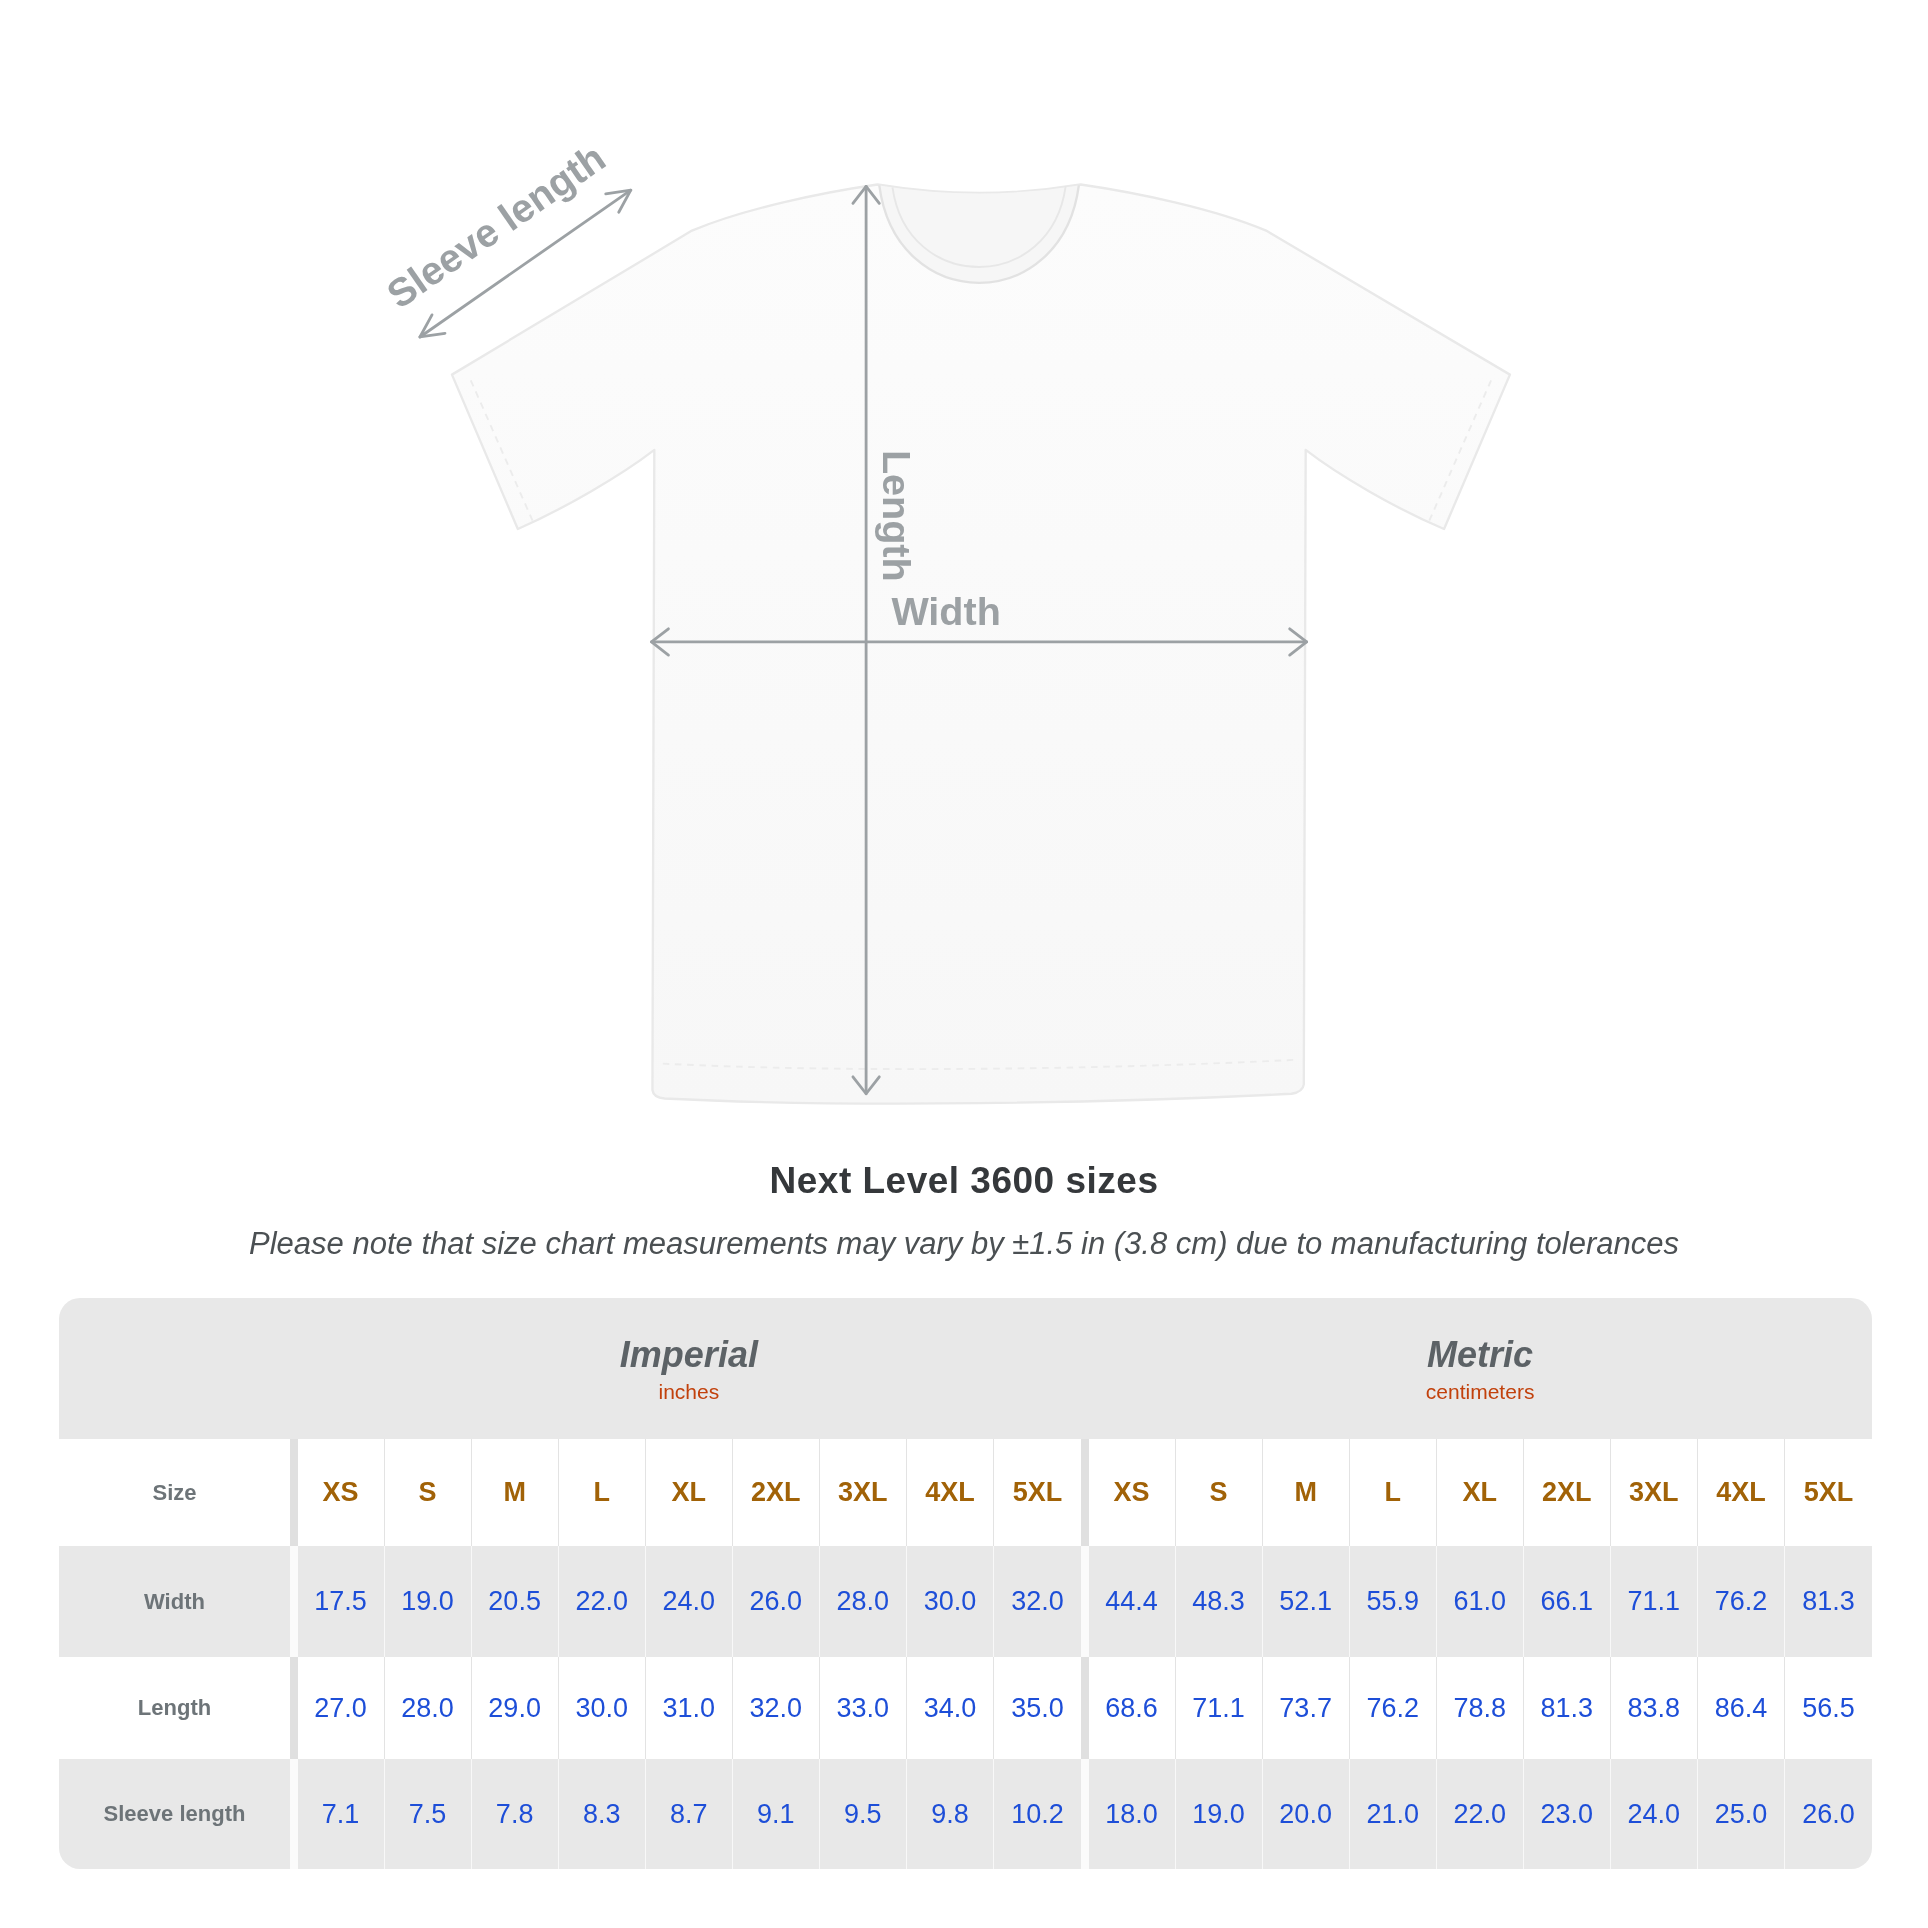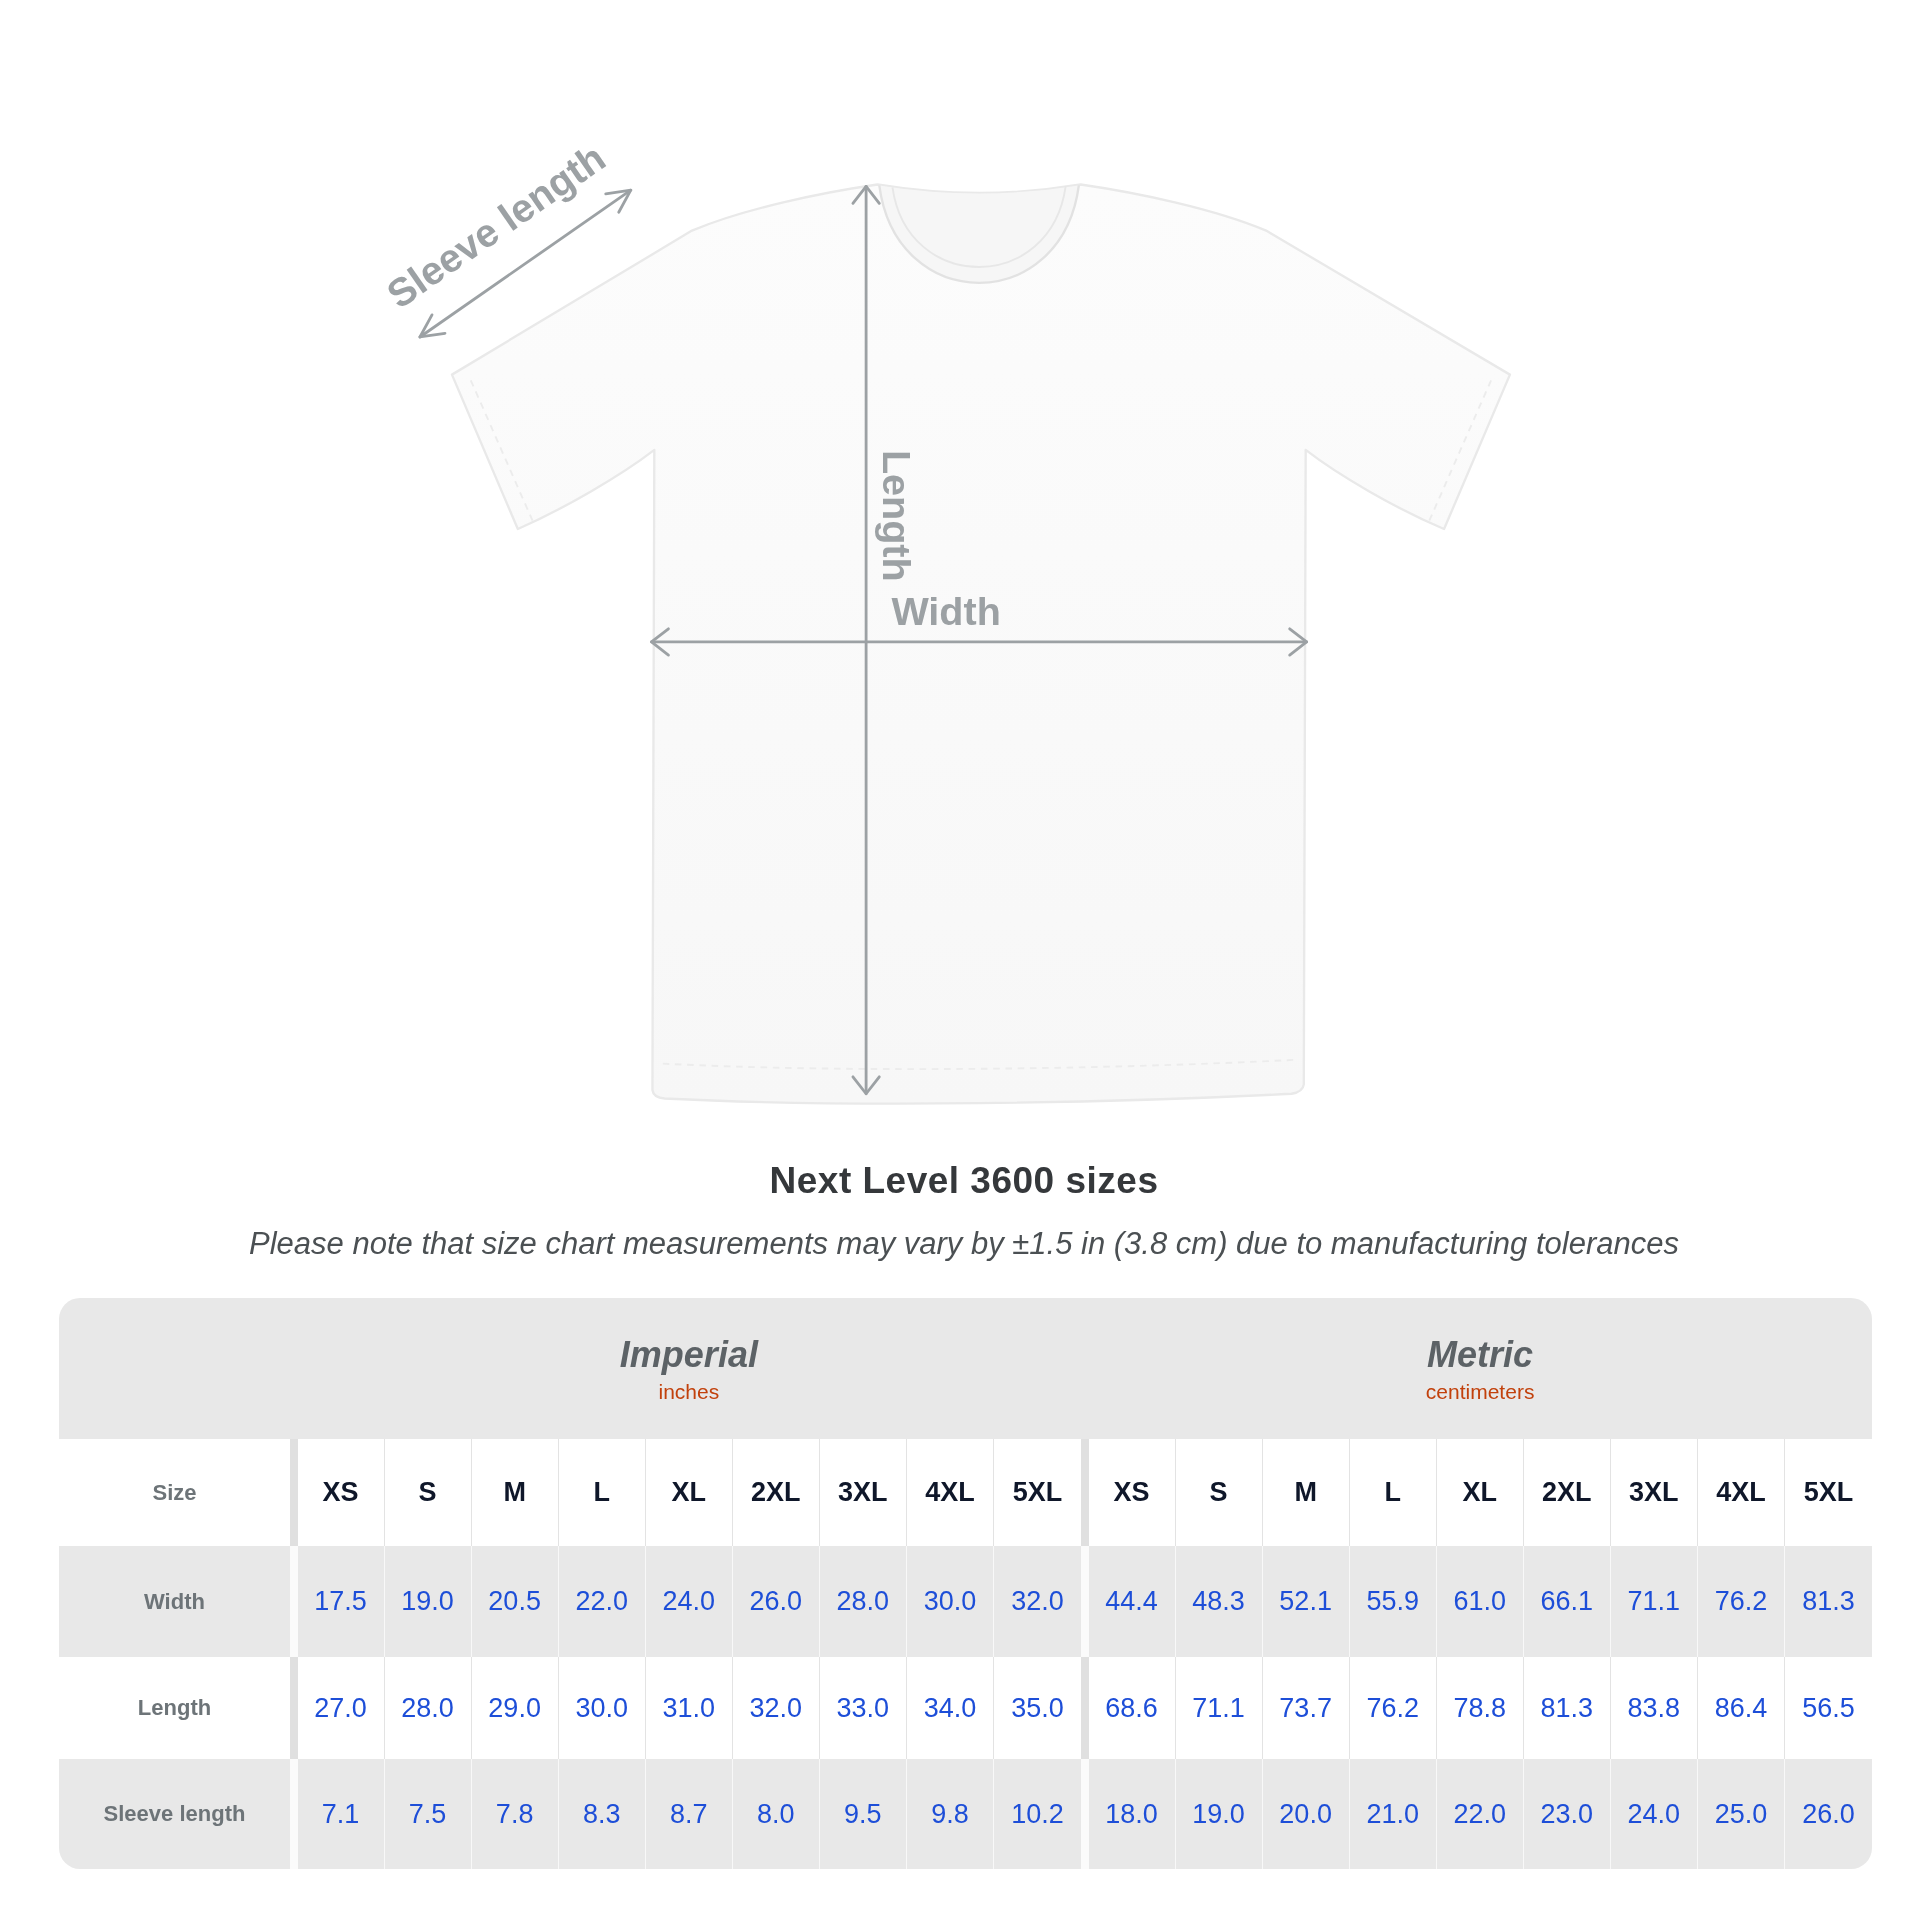--- a/index.html
+++ b/index.html
@@ -41,21 +41,21 @@
   .row.white .gap{background:#e0e0e0;}
   .row.white .cells span{border-right:0.9px solid #e3e3e3;}
   .row.white .cells span:last-child{border-right:none;}
 
   
   .row.gray .rlabel,.row.gray .cells span{background:#e8e8e8;}
   .row.gray .gap{background:#fbfbfb;}
   .row.gray .cells span{border-right:0.9px solid #f8f8f8;}
   .row.gray .cells span:last-child{border-right:none;}
 
-  .row .cells span.hcell{font-weight:bold;color:#0f172a;}
+  .row .cells span.hcell{font-weight:bold;color:#a16207;}
   .row .cells span.vcell{font-weight:normal;color:#1d4ed8;}
 
   .row.r-sleeve .rlabel{border-bottom-left-radius:21px;}
   .row.r-sleeve .cells.last span:last-child{border-bottom-right-radius:21px;}
 </style>
 </head>
 <body>
 
 <div class="page">
 
@@ -225,21 +225,21 @@
 
     <div class="row gray r-sleeve">
       <div class="rlabel">Sleeve length</div>
       <div class="gap"></div>
       <div class="cells">
           <span class="vcell">7.1</span>
           <span class="vcell">7.5</span>
           <span class="vcell">7.8</span>
           <span class="vcell">8.3</span>
           <span class="vcell">8.7</span>
-          <span class="vcell">8.0</span>
+          <span class="vcell">9.1</span>
           <span class="vcell">9.5</span>
           <span class="vcell">9.8</span>
           <span class="vcell">10.2</span>
         </div>
       <div class="gap"></div>
       <div class="cells last">
           <span class="vcell">18.0</span>
           <span class="vcell">19.0</span>
           <span class="vcell">20.0</span>
           <span class="vcell">21.0</span>

